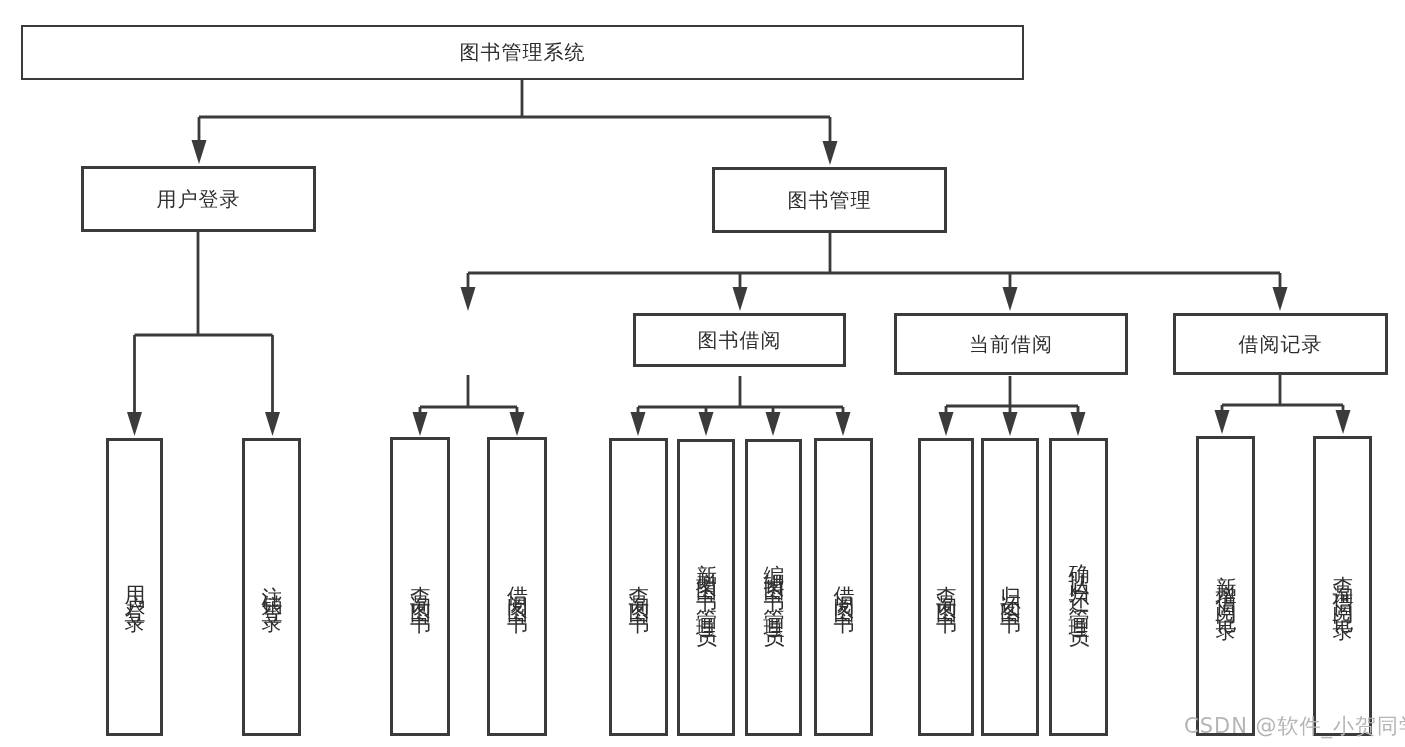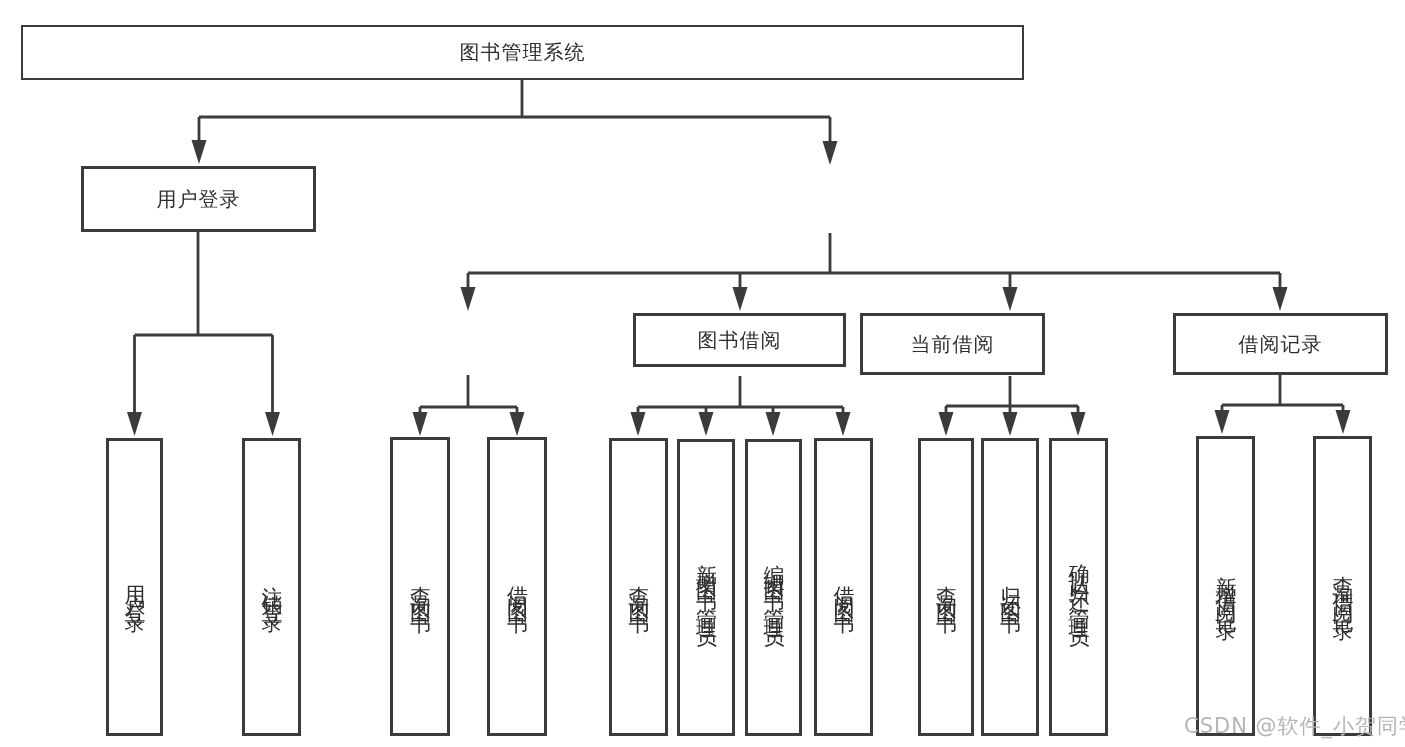--- a/index.html
+++ b/index.html
@@ -106,25 +106,28 @@
     </g>
   </svg>
 
   <div class="box root" style="left:21px; top:13px; width:1003px; height:55px;margin-top:12px;">
     <span>图书管理系统</span>
   </div>
 
   <div class="box" style="left:81px; top:166px; width:235px; height:66px;">
     <span>用户登录</span>
   </div>
+  <div class="box" style="left:712px; top:167px; width:235px; height:66px;">
+    <span>图书管理</span>
+  </div>
 
   <div class="box" style="left:633px; top:313px; width:213px; height:54px;">
     <span>图书借阅</span>
   </div>
-  <div class="box" style="left:860px; top:313px; width:185px; height:62px;">
+  <div class="box" style="left:894px; top:313px; width:234px; height:62px;">
     <span>当前借阅</span>
   </div>
   <div class="box" style="left:1173px; top:313px; width:215px; height:62px;">
     <span>借阅记录</span>
   </div>
 
   <div class="vbox" style="left:106px; top:438px; width:57px; height:298px;">
     <span class="vtext">用户登录</span>
   </div>
   <div class="vbox" style="left:242px; top:438px; width:59px; height:298px;">

